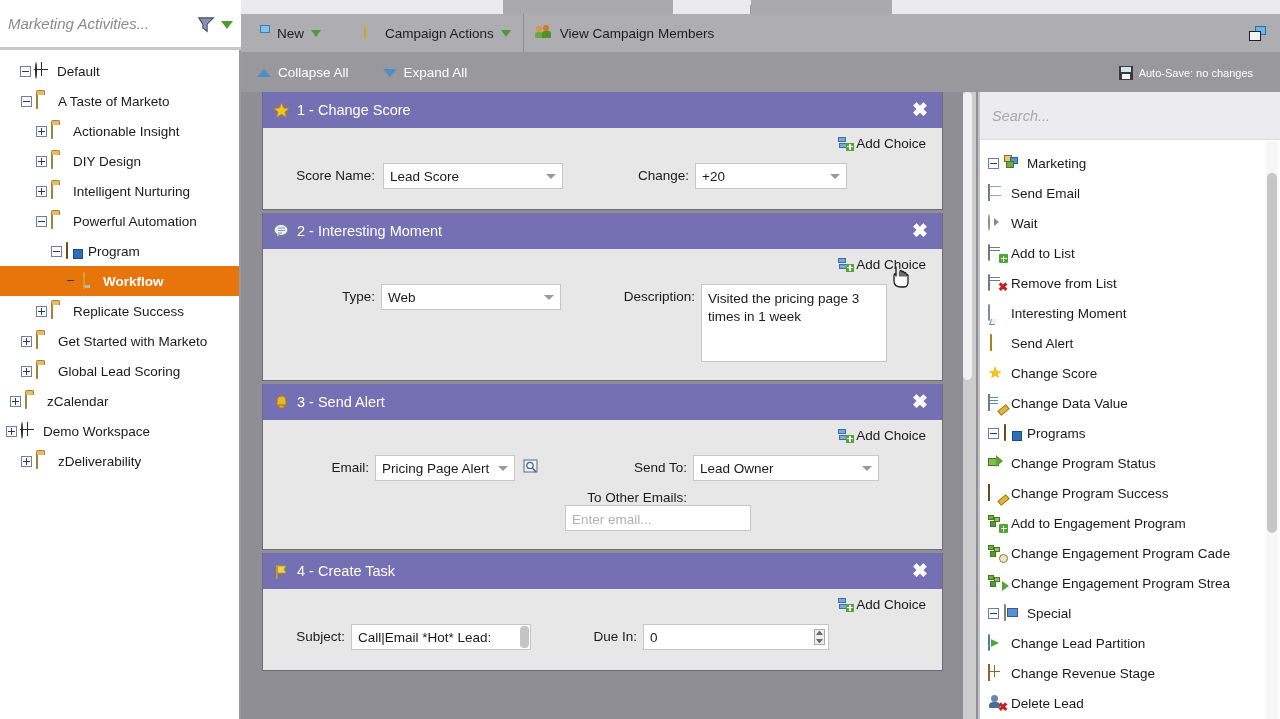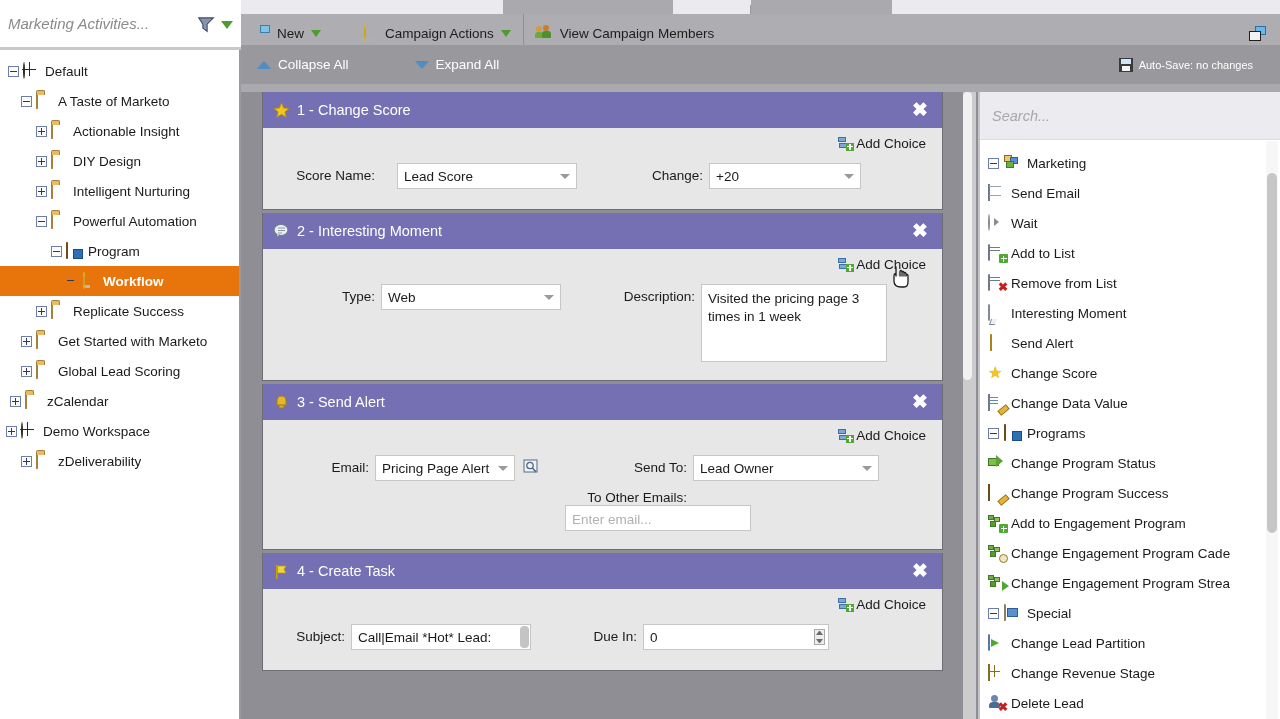--- a/index.html
+++ b/index.html
@@ -117,23 +117,23 @@
   }
   #tb-restore {
     margin-left:auto; margin-right:14px;
     width:17px;height:15px; position:relative;
   }
   #tb-restore .r1{position:absolute;right:0;top:0;width:11px;height:9px;background:#69b6e8;border:1px solid #2f6f9c;}
   #tb-restore .r2{position:absolute;left:0;bottom:0;width:12px;height:10px;background:#f2f2f2;border:1.5px solid #1f1f1f;}
 
   
   #subbar {
-    position: absolute; left: 241px; top: 45px; width: 1039px; height: 39px;
+    position: absolute; left: 241px; top: 53px; width: 1039px; height: 39px;
     background: #98989d;
-    display: flex; align-items: center; gap: 32px;
+    display: flex; align-items: center;
   }
   .sb-btn { display:flex; align-items:center; padding:0 16px; color:#ffffff; font-size:13.5px; }
   .tri-up { width:0;height:0;border-left:7px solid transparent;border-right:7px solid transparent;
             border-bottom:8px solid #4f8ec4; margin-right:7px;}
   .tri-dn { width:0;height:0;border-left:7px solid transparent;border-right:7px solid transparent;
             border-top:8px solid #4f8ec4; margin-right:7px;}
   #autosave { margin-left:auto; margin-right:27px; display:flex; align-items:center; color:#ffffff; font-size:11px;}
   .ic-save { width:14px;height:14px;background:#3a3a3a;margin-right:6px;position:relative;flex:0 0 14px;}
   .ic-save::before{content:"";position:absolute;left:2px;top:1px;width:10px;height:5px;background:#cfe6f5;}
   .ic-save::after{content:"";position:absolute;left:3px;top:8px;width:8px;height:5px;background:#f4f4f4;}
@@ -291,21 +291,21 @@
       <div id="sidebar-title">Marketing Activities...</div>
       <div class="funnel-ico">
         <svg width="22" height="20" viewBox="0 0 22 20">
           <path d="M4 4 L18 4 L12 10 L12 17 L8 14 L8 10 Z" fill="#e9e9ef" stroke="#3d4a6b" stroke-width="1.4"></path>
           <path d="M5 5 L16 5 L11 10 L11 15 L9 13.5 L9 10 Z" fill="#8892ad"></path>
         </svg>
       </div>
       <div class="grn-caret"></div>
     </div>
     <div id="tree">
-        <div class="tnode" style="padding-left: 8px;">
+        <div class="tnode" style="padding-left: 20px;">
           <span class="texp"></span>
           <span class="tico"><span class="ic-globe"></span></span>
           <span class="tlabel">Default</span>
         </div>
         <div class="tnode" style="padding-left: 21px;">
           <span class="texp"></span>
           <span class="tico"><span class="ic-folder"></span></span>
           <span class="tlabel">A Taste of Marketo</span>
         </div>
         <div class="tnode" style="padding-left: 36px;">
@@ -433,21 +433,21 @@
               <span class="ic-addch">
                 <span class="a1"></span>
                 <span class="a2"></span>
                 <span class="plus"></span>
               </span>
               <span>Add Choice</span>
             </div>
             <div class="frow">
               <div>
                 <div class="fcol" style="margin-bottom: 6px;">
-                  <div class="flabel" style="width: 96px; margin-right: 22px;">Score Name:</div>
+                  <div class="flabel" style="width: 96px; margin-right: 8px;">Score Name:</div>
                   <div class="fselect" style="width: 180px;">
                     <span>Lead Score</span>
                     <span class="dd"></span>
                   </div>
                 </div>
               </div>
               <div style="margin-left: 62px;">
                 <div class="fcol" style="margin-bottom: 4px;">
                   <div class="flabel" style="width: 64px; margin-right: 6px;">Change:</div>
                   <div class="fselect" style="width: 152px;">

